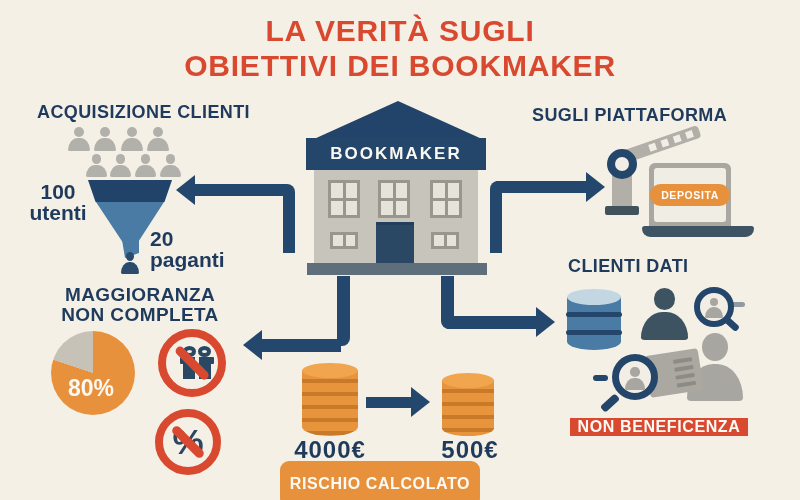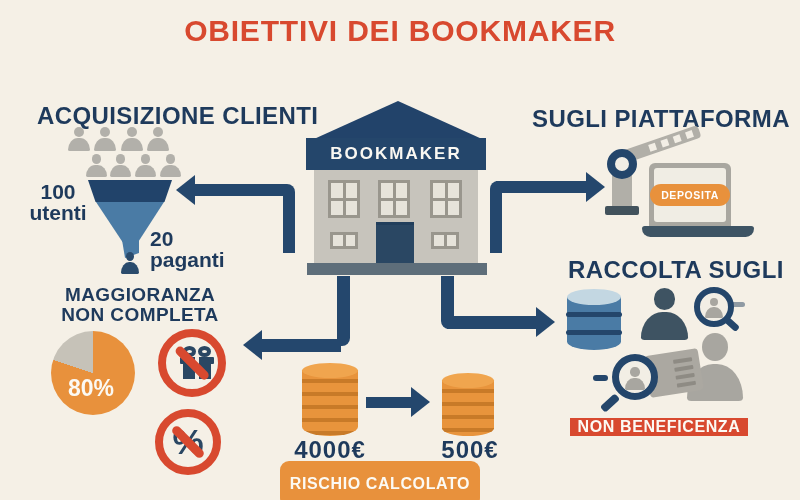--- a/index.html
+++ b/index.html
@@ -3,21 +3,21 @@
 <meta charset="utf-8">
 <style>
   :root{
     --bg:#F5F0E6; --navy:#1E3A5C; --arrow:#24476D; --steel:#4A7BA5;
     --orange:#E8913C; --red:#D8492F; --gray:#B2B0AA; --slate:#3E5464;
     --bld:#C7C4BC; --frame:#99968D; --pane:#E6E3DA; --cream:#F2EEE5;
   }
   *{margin:0;padding:0;box-sizing:border-box}
   body{background:#888;font-family:"Liberation Sans",sans-serif}
   #stage{position:relative;width:800px;height:500px;background:var(--bg);overflow:hidden;margin:0 auto}
-  .h{position:absolute;font-weight:800;color:var(--navy);font-size:24px;letter-spacing:.4px;white-space:nowrap}
+  .h{position:absolute;font-weight:800;color:var(--navy);font-size:18px;letter-spacing:.4px;white-space:nowrap}
   
   .title{position:absolute;top:13px;left:0;width:100%;text-align:center;color:var(--red);font-weight:800;font-size:30px;line-height:35px;letter-spacing:.8px}
   
   .person{position:absolute}
   .person::before{content:"";display:block;width:46%;height:40%;background:var(--c);border-radius:50%;margin:0 auto 6%}
   .person::after{content:"";display:block;width:100%;height:52%;background:var(--c);border-radius:48% 48% 8% 8% / 95% 95% 10% 10%}
   
   .seg{position:absolute;background:var(--arrow)}
   .ah{position:absolute;width:0;height:0}
   .ah.l{border-top:15px solid transparent;border-bottom:15px solid transparent;border-right:19px solid var(--arrow)}
@@ -76,20 +76,21 @@
   .magdash{position:absolute;background:#8F9AA3;border-radius:3px}
   .idcard{position:absolute;left:647px;top:352px;width:54px;height:42px;background:#ABA8A1;border-radius:4px;transform:rotate(-9deg)}
   .idcard>i{position:absolute;left:28px;width:19px;height:4px;background:#8E8B84;border-radius:1px}
 </style>
 </head>
 <body>
 
 <div id="stage">
 
   <div class="title">
+    <div>LA VERITÀ SUGLI</div>
     <div>OBIETTIVI DEI BOOKMAKER</div>
   </div>
 
   <div class="h" style="left:37px;top:102px">ACQUISIZIONE CLIENTI</div>
 
   <div class="person" style="--c:var(--gray);left:68px;top:127px;width:22px;height:25px"></div>
   <div class="person" style="--c:var(--gray);left:94px;top:127px;width:22px;height:25px"></div>
   <div class="person" style="--c:var(--gray);left:121px;top:127px;width:22px;height:25px"></div>
   <div class="person" style="--c:var(--gray);left:147px;top:127px;width:22px;height:25px"></div>
 
@@ -206,21 +207,21 @@
   <div class="coins" style="left:442px;top:373px;width:52px;height:63px">
     <div class="cbody"></div>
       <div class="ctop"></div>
   </div>
   <div class="seg" style="left:366px;top:397px;width:47px;height:11px"></div>
   <div class="ah r" style="left:411px;top:387px"></div>
   <div class="euro" style="left:330px;top:436px;transform:translateX(-50%)">4000€</div>
   <div class="euro" style="left:470px;top:436px;transform:translateX(-50%)">500€</div>
   <div class="badge" style="left:280px;top:461px;width:200px;height:46px;background:var(--orange);border-radius:9px">RISCHIO CALCOLATO</div>
 
-  <div class="h" style="left:568px;top:256px">RACCOLTA SUGLI</div>
+  <div class="h" style="left:568px;top:256px">CLIENTI DATI</div>
   <div class="db">
     <div class="dbody"></div>
     <div class="band" style="top:23px"></div>
     <div class="band" style="top:41px"></div>
     <div class="dtop"></div>
   </div>
   <div class="person" style="--c:#3E5362;left:641px;top:288px;width:47px;height:54px"></div>
 
   <div class="magdash" style="left:731px;top:302px;width:14px;height:5px"></div>
   <div class="maghandle" style="left:722px;top:320px;width:18px;height:7px;transform:rotate(42deg)"></div>

